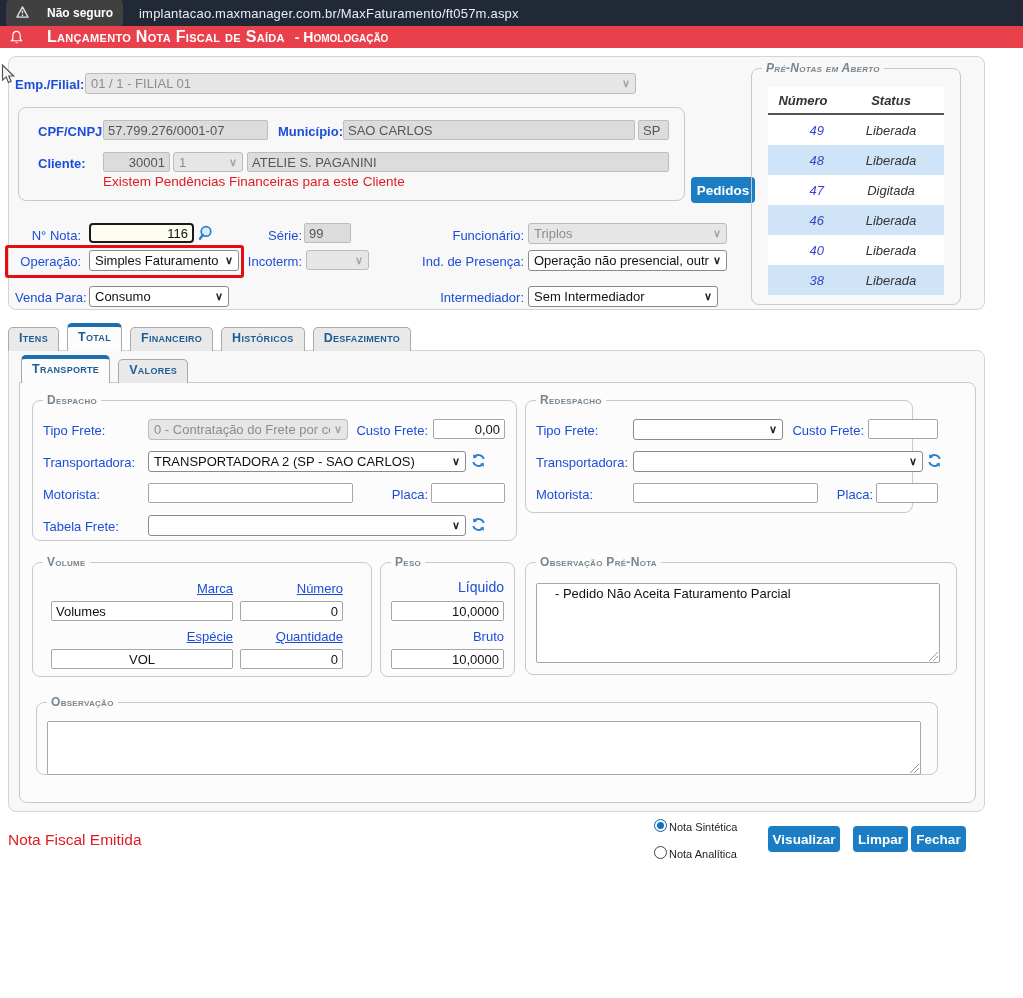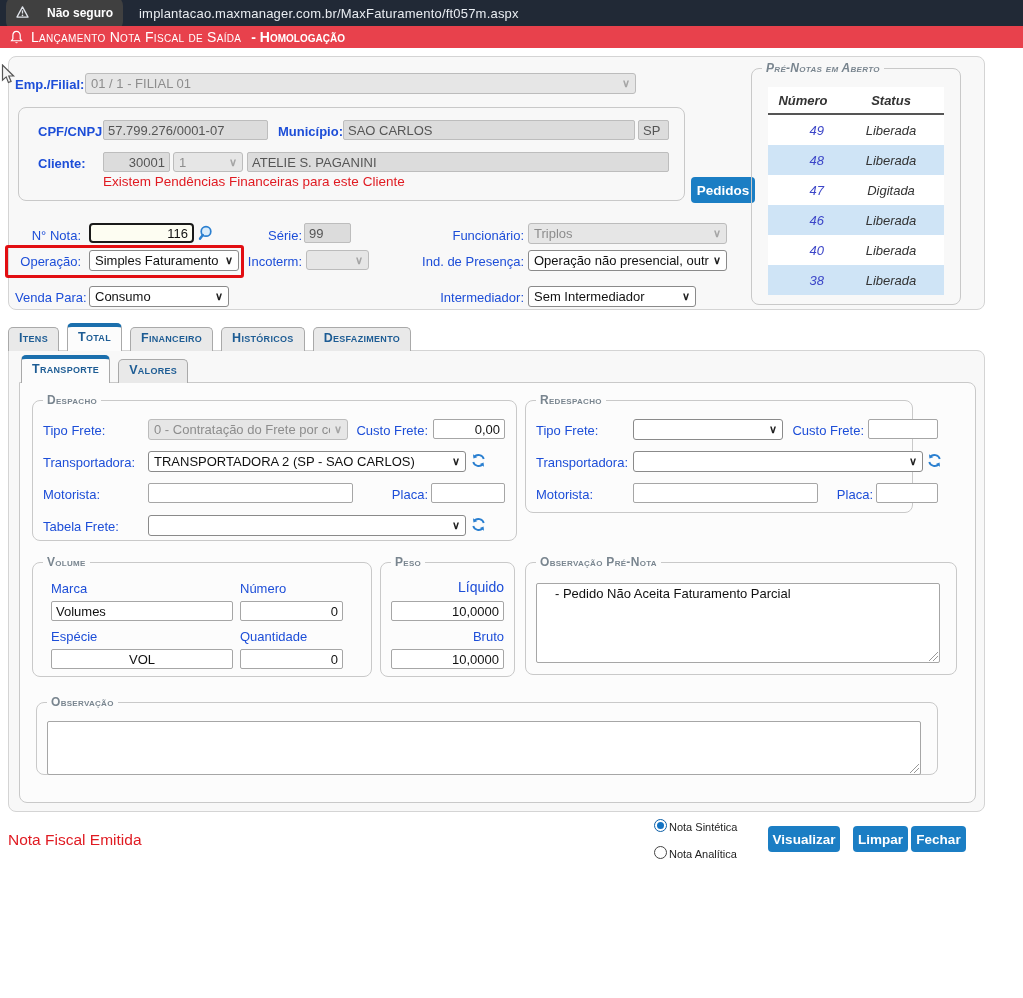--- a/index.html
+++ b/index.html
@@ -8,32 +8,32 @@
   .abs{position:absolute;}
   
   .browser-bar{position:absolute;left:0;top:0;width:1023px;height:26px;background:#212936;
                display:flex;align-items:center;}
   .secure-pill{display:flex;align-items:center;gap:18px;background:#404040;color:#fff;
                border-radius:11px;padding:11px 10px;margin-left:6px;font-size:12px;font-weight:700;}
   .url{color:#e9edf2;font-size:13px;margin-left:16px;letter-spacing:.2px;}
   
   .app-header{position:absolute;left:0;top:26px;width:1023px;height:22px;background:#e8414c;
               display:flex;align-items:center;color:#fff;}
-  .app-title{font-weight:400;font-size:14px;font-variant:small-caps;margin-left:8px;letter-spacing:.3px;}
+  .app-title{font-weight:700;font-size:16px;font-variant:small-caps;margin-left:24px;letter-spacing:.3px;}
   .app-suffix{font-weight:700;font-size:14px;font-variant:small-caps;margin-left:10px;}
   
   .panel{position:absolute;background:#f8f8f8;border:1px solid #d4d4d4;border-radius:8px;box-sizing:border-box;}
   .whitebox{position:absolute;background:#fbfbfb;border:1px solid #c9c9c9;border-radius:8px;box-sizing:border-box;}
   fieldset.box{position:absolute;border:1px solid #c9c9c9;border-radius:8px;margin:0;padding:0;box-sizing:border-box;background:transparent;}
   fieldset.box legend{margin-left:10px;padding:0 4px;font-size:12px;font-weight:700;color:#79858f;
                       font-variant:small-caps;letter-spacing:.3px;}
   
   .lbl{position:absolute;font-size:13px;color:#1d4ed8;white-space:nowrap;}
   .r{text-align:right;}
-  .ctr{text-align:left;}
+  .ctr{text-align:right;text-decoration:underline;}
   .inp{position:absolute;box-sizing:border-box;height:20px;border:1px solid #a6a6a6;border-radius:2px;
        background:#fff;font:13px "Liberation Sans",sans-serif;padding:0 4px;color:#111;}
   .inp.num{text-align:right;}
   .inp.dis{background:#dcdcdc;color:#555;border-color:#bdbdbd;}
   .sel{position:absolute;box-sizing:border-box;height:21px;border:1px solid #8a8a8a;border-radius:3px;background:#fff;
        display:flex;align-items:center;justify-content:space-between;padding:0 5px;font-size:13px;color:#111;cursor:default;}
   .sel .tx{white-space:nowrap;overflow:hidden;}
   .sel .chev{font-size:11px;font-weight:700;color:#222;margin-left:4px;flex:none;}
   .sel.dis{background:#e6e6e6;color:#8d8d8d;border-color:#bcbcbc;}
   .sel.dis .chev{color:#a5a5a5;}
@@ -198,21 +198,21 @@
       <span class="tx">Operação não presencial, outros.</span>
       <span class="chev">∨</span>
     </div>
 
     <span class="lbl r" style="left:6px;top:233px;width:66px;">Venda Para:</span>
     <div class="sel" style="left:80px;top:229px;width:140px;">
       <span class="tx">Consumo</span>
       <span class="chev">∨</span>
     </div>
     <span class="lbl r" style="left:398px;top:233px;width:117px;">Intermediador:</span>
-    <div class="sel" style="left:519px;top:229px;width:168px;">
+    <div class="sel" style="left:519px;top:229px;width:190px;">
       <span class="tx">Sem Intermediador</span>
       <span class="chev">∨</span>
     </div>
   </div>
 
   <div class="redbox" style="left:5px;top:245px;width:233px;height:27px;"></div>
 
   <div class="tabstrip" style="left:8px;top:323px;height:28px;">
     <div class="tab">Itens</div>
     <div class="tab active">Total</div>

